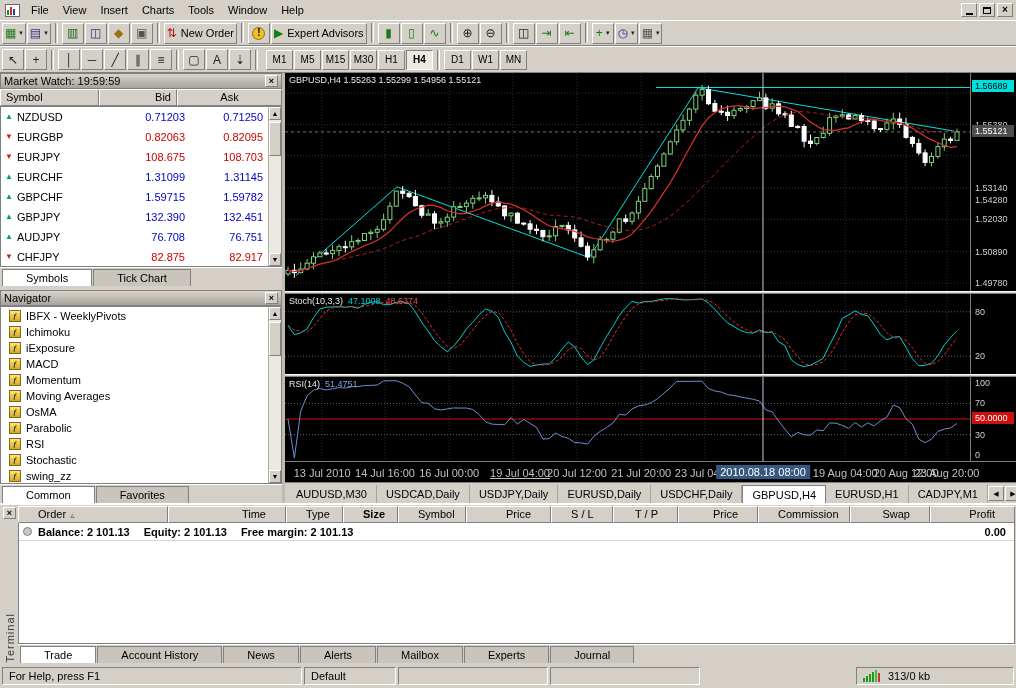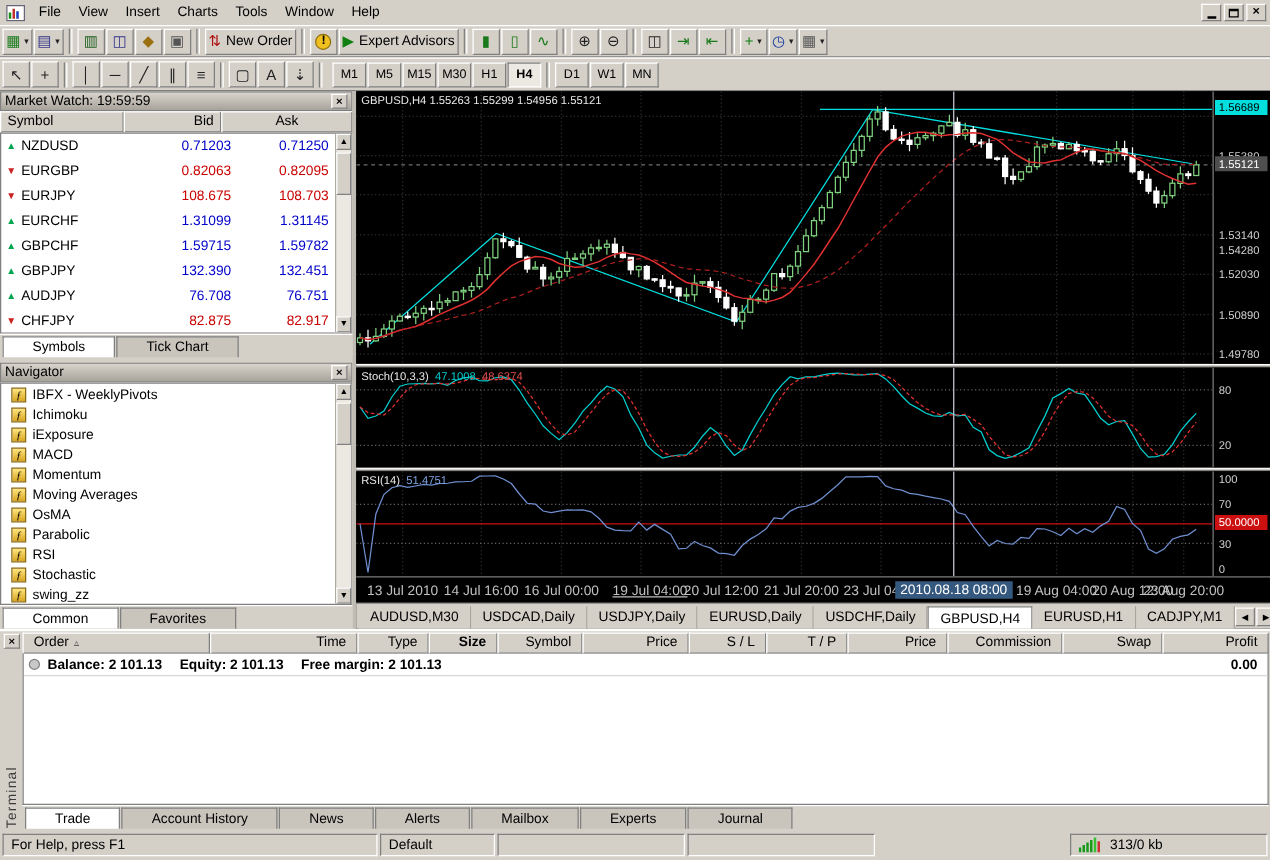--- a/index.html
+++ b/index.html
@@ -103,21 +103,21 @@
   .ct-arrows{margin-left:auto;display:flex;gap:1px;padding-bottom:2px}
   .ct-arrow{width:16px;height:15px;display:flex;align-items:center;justify-content:center;font-size:7px}
 
   
   .terminal{height:161px;display:flex;background:#d4d0c8;border-top:2px solid #fff;padding:1px}
   .term-side{width:17px;display:flex;flex-direction:column;align-items:center;gap:4px;padding-top:1px}
   .term-close{width:13px;height:12px;display:flex;align-items:center;justify-content:center;font-size:9px;font-weight:bold;line-height:1}
   .term-label{margin-top:auto;writing-mode:vertical-rl;transform:rotate(180deg);color:#3a3a3a;padding-bottom:2px;letter-spacing:1px}
   .term-main{flex:1;display:flex;flex-direction:column;min-width:0}
   .term-header{display:flex;height:17px}
-  .th{border:1px solid;border-color:#fff #808080 #808080 #fff;background:#d4d0c8;padding:1px 8px;text-align:right;white-space:nowrap;overflow:hidden}
+  .th{border:1px solid;border-color:#fff #808080 #808080 #fff;background:#d4d0c8;padding:1px 19px;text-align:right;white-space:nowrap;overflow:hidden}
   .th.left{text-align:left}
   .th .sort{font-size:8px;margin-left:4px;color:#404040}
   .term-body{flex:1;background:#fff;border:1px solid #808080;border-top:none;display:flex;flex-direction:column;overflow:hidden}
   .balance-row{height:18px;display:flex;align-items:center;font-weight:bold;border-bottom:1px solid #d8d8d8;padding-left:4px}
   .bal-dot{width:9px;height:9px;border-radius:50%;background:#c8c8c8;border:1px solid #808080;margin-right:6px}
   .bal-seg{margin-right:14px;white-space:nowrap}
   .bal-profit{margin-left:auto;padding-right:8px}
 
   
   .statusbar{height:24px;display:flex;align-items:center;gap:2px;padding:2px 2px 3px 2px}

